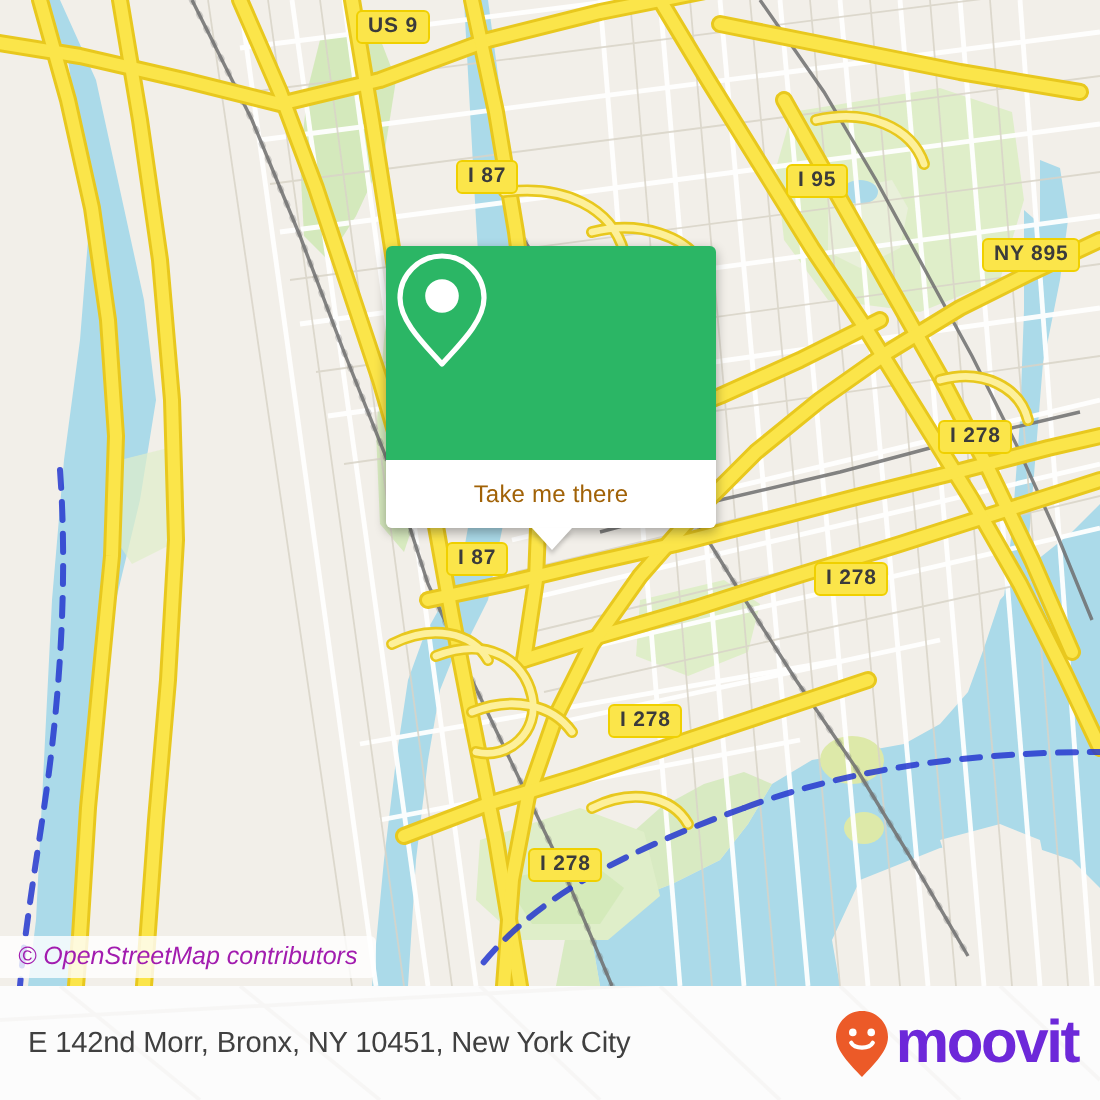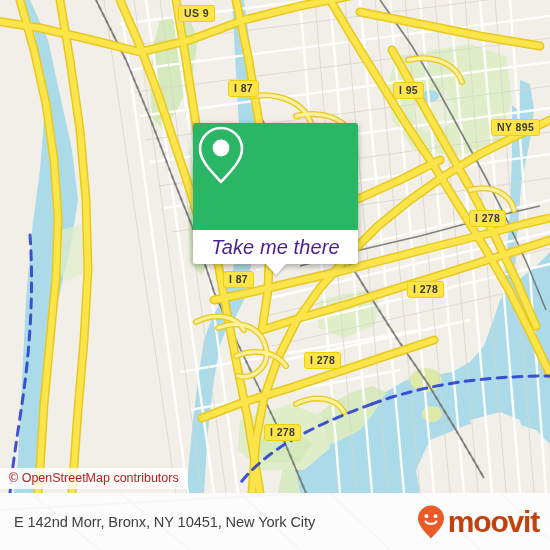--- a/index.html
+++ b/index.html
@@ -52,46 +52,46 @@
     display: flex; align-items: center; justify-content: center;
   }
   .card-bottom {
     height: 34px;
     background: #ffffff;
     border-radius: 0 0 3px 3px;
     display: flex; align-items: center; justify-content: center;
     position: relative;
   }
   .card-label {
-    font-size: 20px;
-    color: #4c1d95;
+    font-size: 12px;
+    color: #a16207;
     letter-spacing: .1px;
-    font-style: italic;
   }
   .card-tail {
     position: absolute;
     left: 50%; margin-left: -10px; top: 100%;
     width: 0; height: 0;
     border-left: 10px solid transparent;
     border-right: 10px solid transparent;
     border-top: 11px solid #ffffff;
     filter: drop-shadow(0 2px 1px rgba(0,0,0,.2));
   }
 
   
   .attrib {
     position: absolute;
     left: 0; top: 468px;
     background: rgba(255,255,255,.80);
     padding: 3px 9px 4px 9px;
     font-size: 12.5px;
-    color: #b91c1c;
+    color: #a21caf;
     border-radius: 0 3px 3px 0;
     z-index: 30;
     white-space: nowrap;
+    font-style: italic;
   }
 
   
   .footer {
     position: absolute;
     left: 0; top: 493px;
     width: 550px; height: 57px;
     background: #fcfcfc;
     display: flex; align-items: center;
     overflow: hidden;
@@ -107,21 +107,21 @@
   }
   .brand {
     position: absolute;
     right: 11px; top: 50%;
     transform: translateY(-50%);
     display: flex; align-items: center; gap: 2px;
   }
   .brand-word {
     font-size: 30px;
     font-weight: bold;
-    color: #c2410c;
+    color: #6d28d9;
     letter-spacing: -1.2px;
     line-height: 30px;
   }
 </style>
 </head>
 <body>
 
 <div id="root">
 
   <div class="map">

